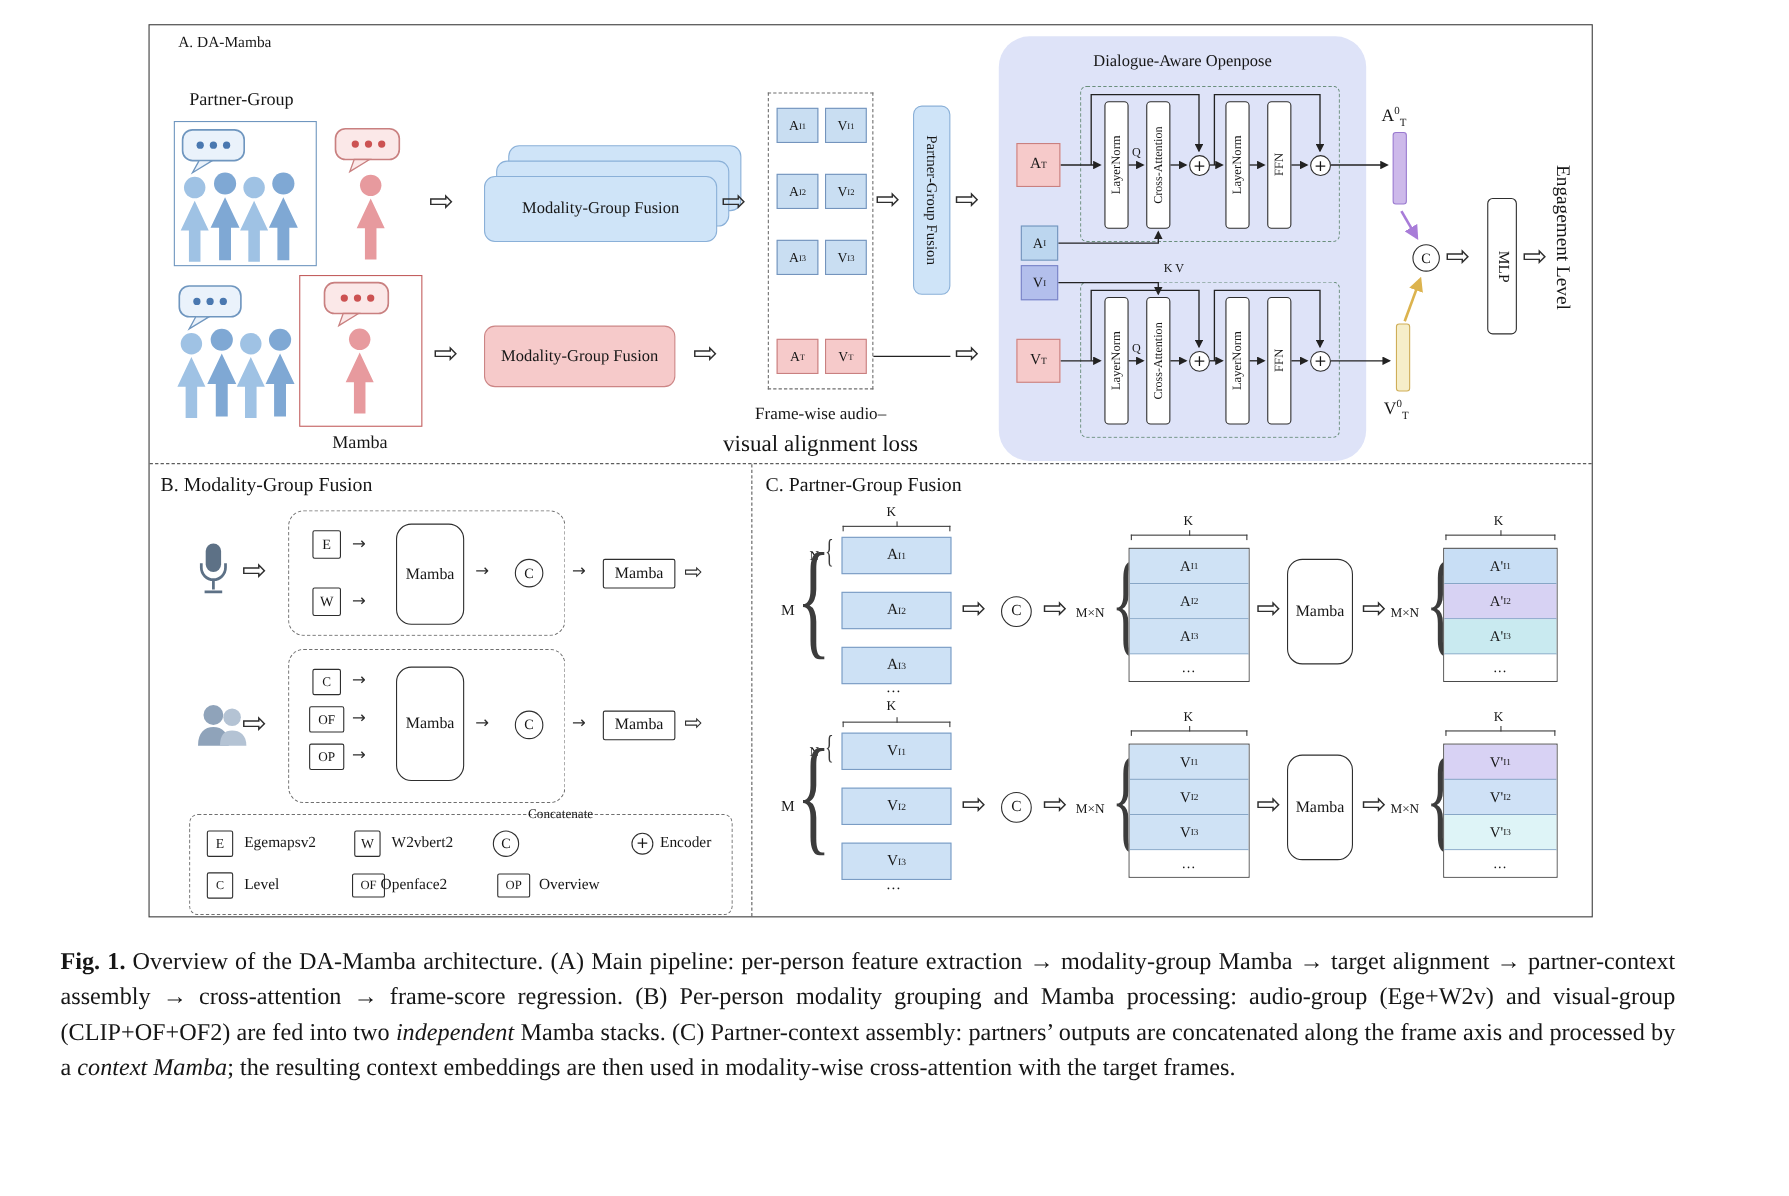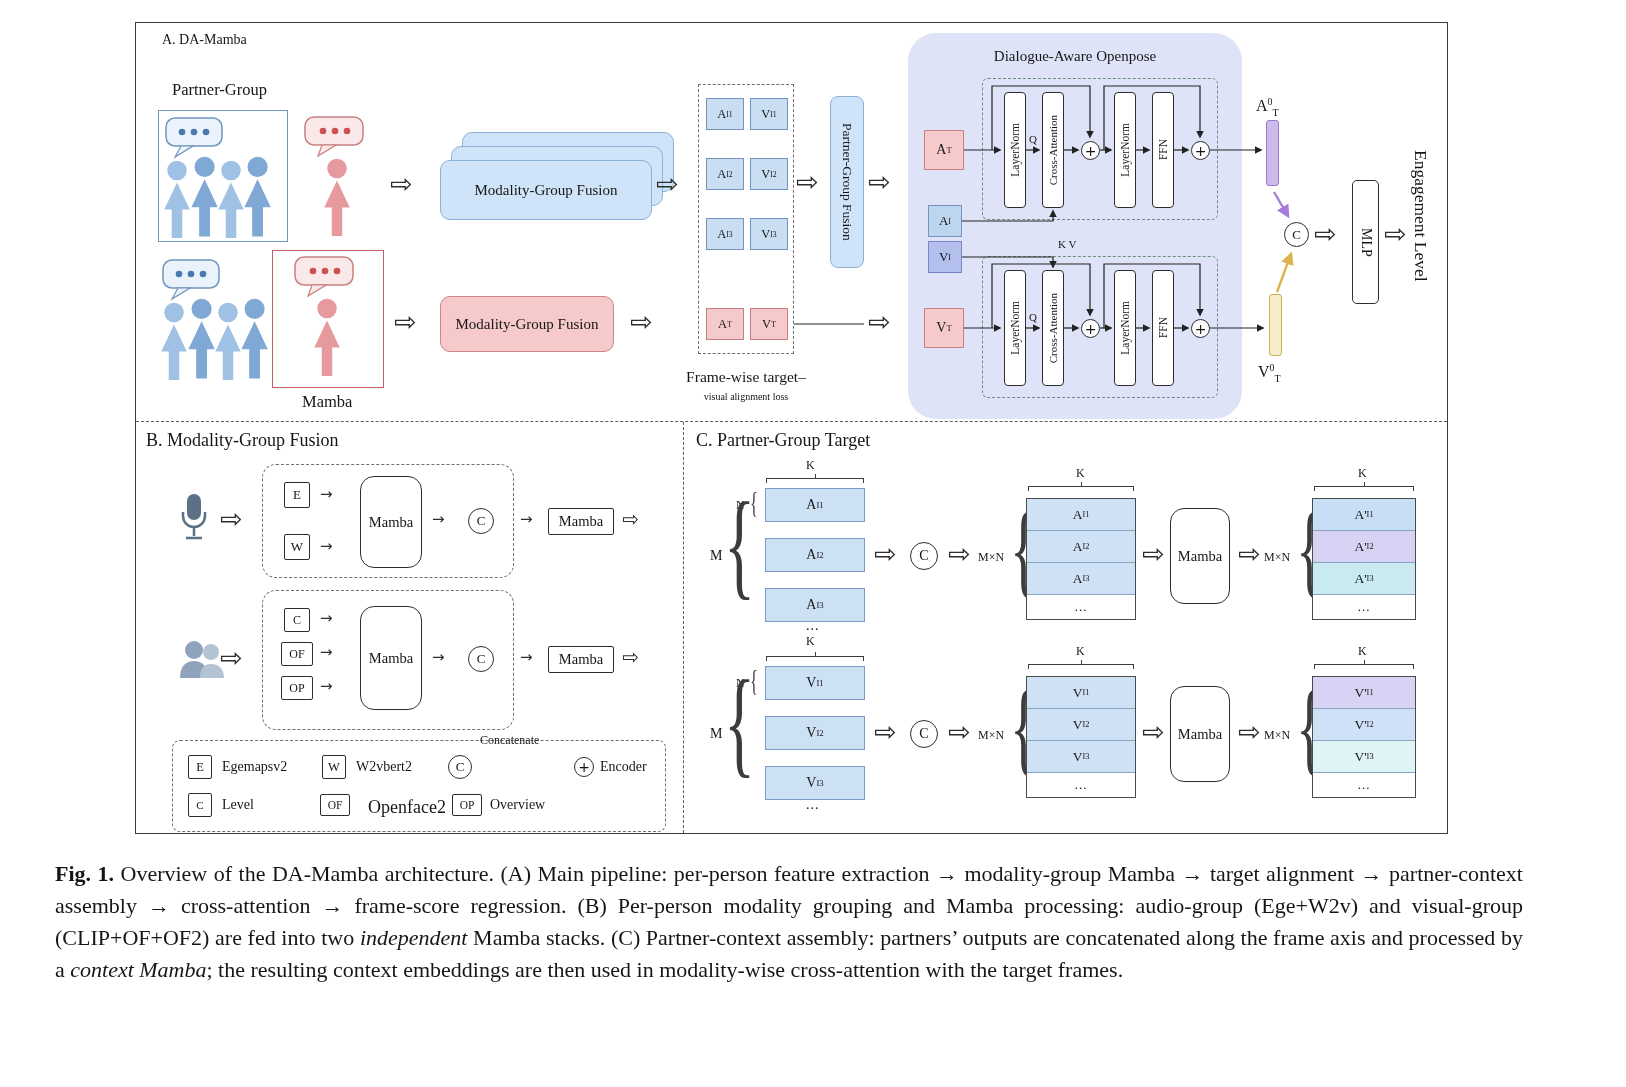--- a/index.html
+++ b/index.html
@@ -189,22 +189,22 @@
   </div>
 <div class="abs cellred ctr" style="left:706px;top:308px;width:38px;height:32px">
     <span>A</span>
     <sub>T</sub>
   </div>
 <div class="abs cellred ctr" style="left:750px;top:308px;width:38px;height:32px">
     <span>V</span>
     <sub>T</sub>
   </div>
 
-<div class="abs ctr" style="left:640px;top:368px;width:212px;font-size:15.5px">Frame-wise target–</div>
-<div class="abs ctr" style="left:640px;top:391px;width:212px;font-size:10px">visual alignment loss</div>
+<div class="abs ctr" style="left:640px;top:368px;width:212px;font-size:15.5px">Frame-wise audio–</div>
+<div class="abs ctr" style="left:640px;top:391px;width:212px;font-size:21px">visual alignment loss</div>
 
 <span class="abs harrow" style="left:796px;top:168px"></span>
 <div class="abs bluecard ctr" style="left:830px;top:96px;width:34px;height:172px;border-radius:8px">
     <span class="vtext" style="font-size:13.5px">Partner-Group Fusion</span>
   </div>
 <span class="abs harrow" style="left:868px;top:168px"></span>
 <span class="abs harrow" style="left:868px;top:308px"></span>
 
 <div class="abs ctr" style="left:918px;top:48px;width:314px;font-size:15px">Dialogue-Aware Openpose</div>
 
@@ -352,27 +352,27 @@
 <div class="abs" style="left:480px;top:733px;font-size:12px">Concatenate</div>
 <div class="abs oplus" style="left:574px;top:757px;width:20px;height:20px"></div>
 <div class="abs" style="left:600px;top:759px;font-size:14px">Encoder</div>
 <div class="abs ctr" style="left:188px;top:793px;width:24px;height:24px;background:#fff;border:1.1px solid #2e2e2e;border-radius:2px;font-size:11px">
     <span>C</span>
   </div>
 <div class="abs" style="left:222px;top:797px;font-size:14px">Level</div>
 <div class="abs ctr" style="left:320px;top:794px;width:30px;height:22px;background:#fff;border:1.1px solid #2e2e2e;border-radius:2px;font-size:11.5px">
     <span>OF</span>
   </div>
-<div class="abs" style="left:368px;top:797px;font-size:18px">Openface2</div>
+<div class="abs" style="left:346px;top:797px;font-size:14px">Openface2</div>
 <div class="abs ctr" style="left:452px;top:794px;width:30px;height:22px;background:#fff;border:1.1px solid #2e2e2e;border-radius:2px;font-size:11.5px">
     <span>OP</span>
   </div>
 <div class="abs" style="left:490px;top:797px;font-size:14px">Overview</div>
 
-<div class="abs" style="left:696px;top:430px;font-size:18px">C. Partner-Group Target</div>
+<div class="abs" style="left:696px;top:430px;font-size:18px">C. Partner-Group Fusion</div>
 
 <span class="abs slabel" style="left:806px;top:458px">K</span>
 <div class="abs obrace" style="left:766px;top:478px;width:98px"></div>
 <span class="abs slabel" style="left:736px;top:498px">N</span>
 <span class="abs lbrace" style="left:750px;top:488px;font-size:30px"></span>
 <span class="abs" style="left:710px;top:548px;font-size:14px">M</span>
 <span class="abs lbrace" style="left:724px;top:492px;font-size:118px"></span>
 <div class="abs bar ctr" style="left:765px;top:488px;width:100px;height:34px">
     <span>A</span>
     <sub>I1</sub>

